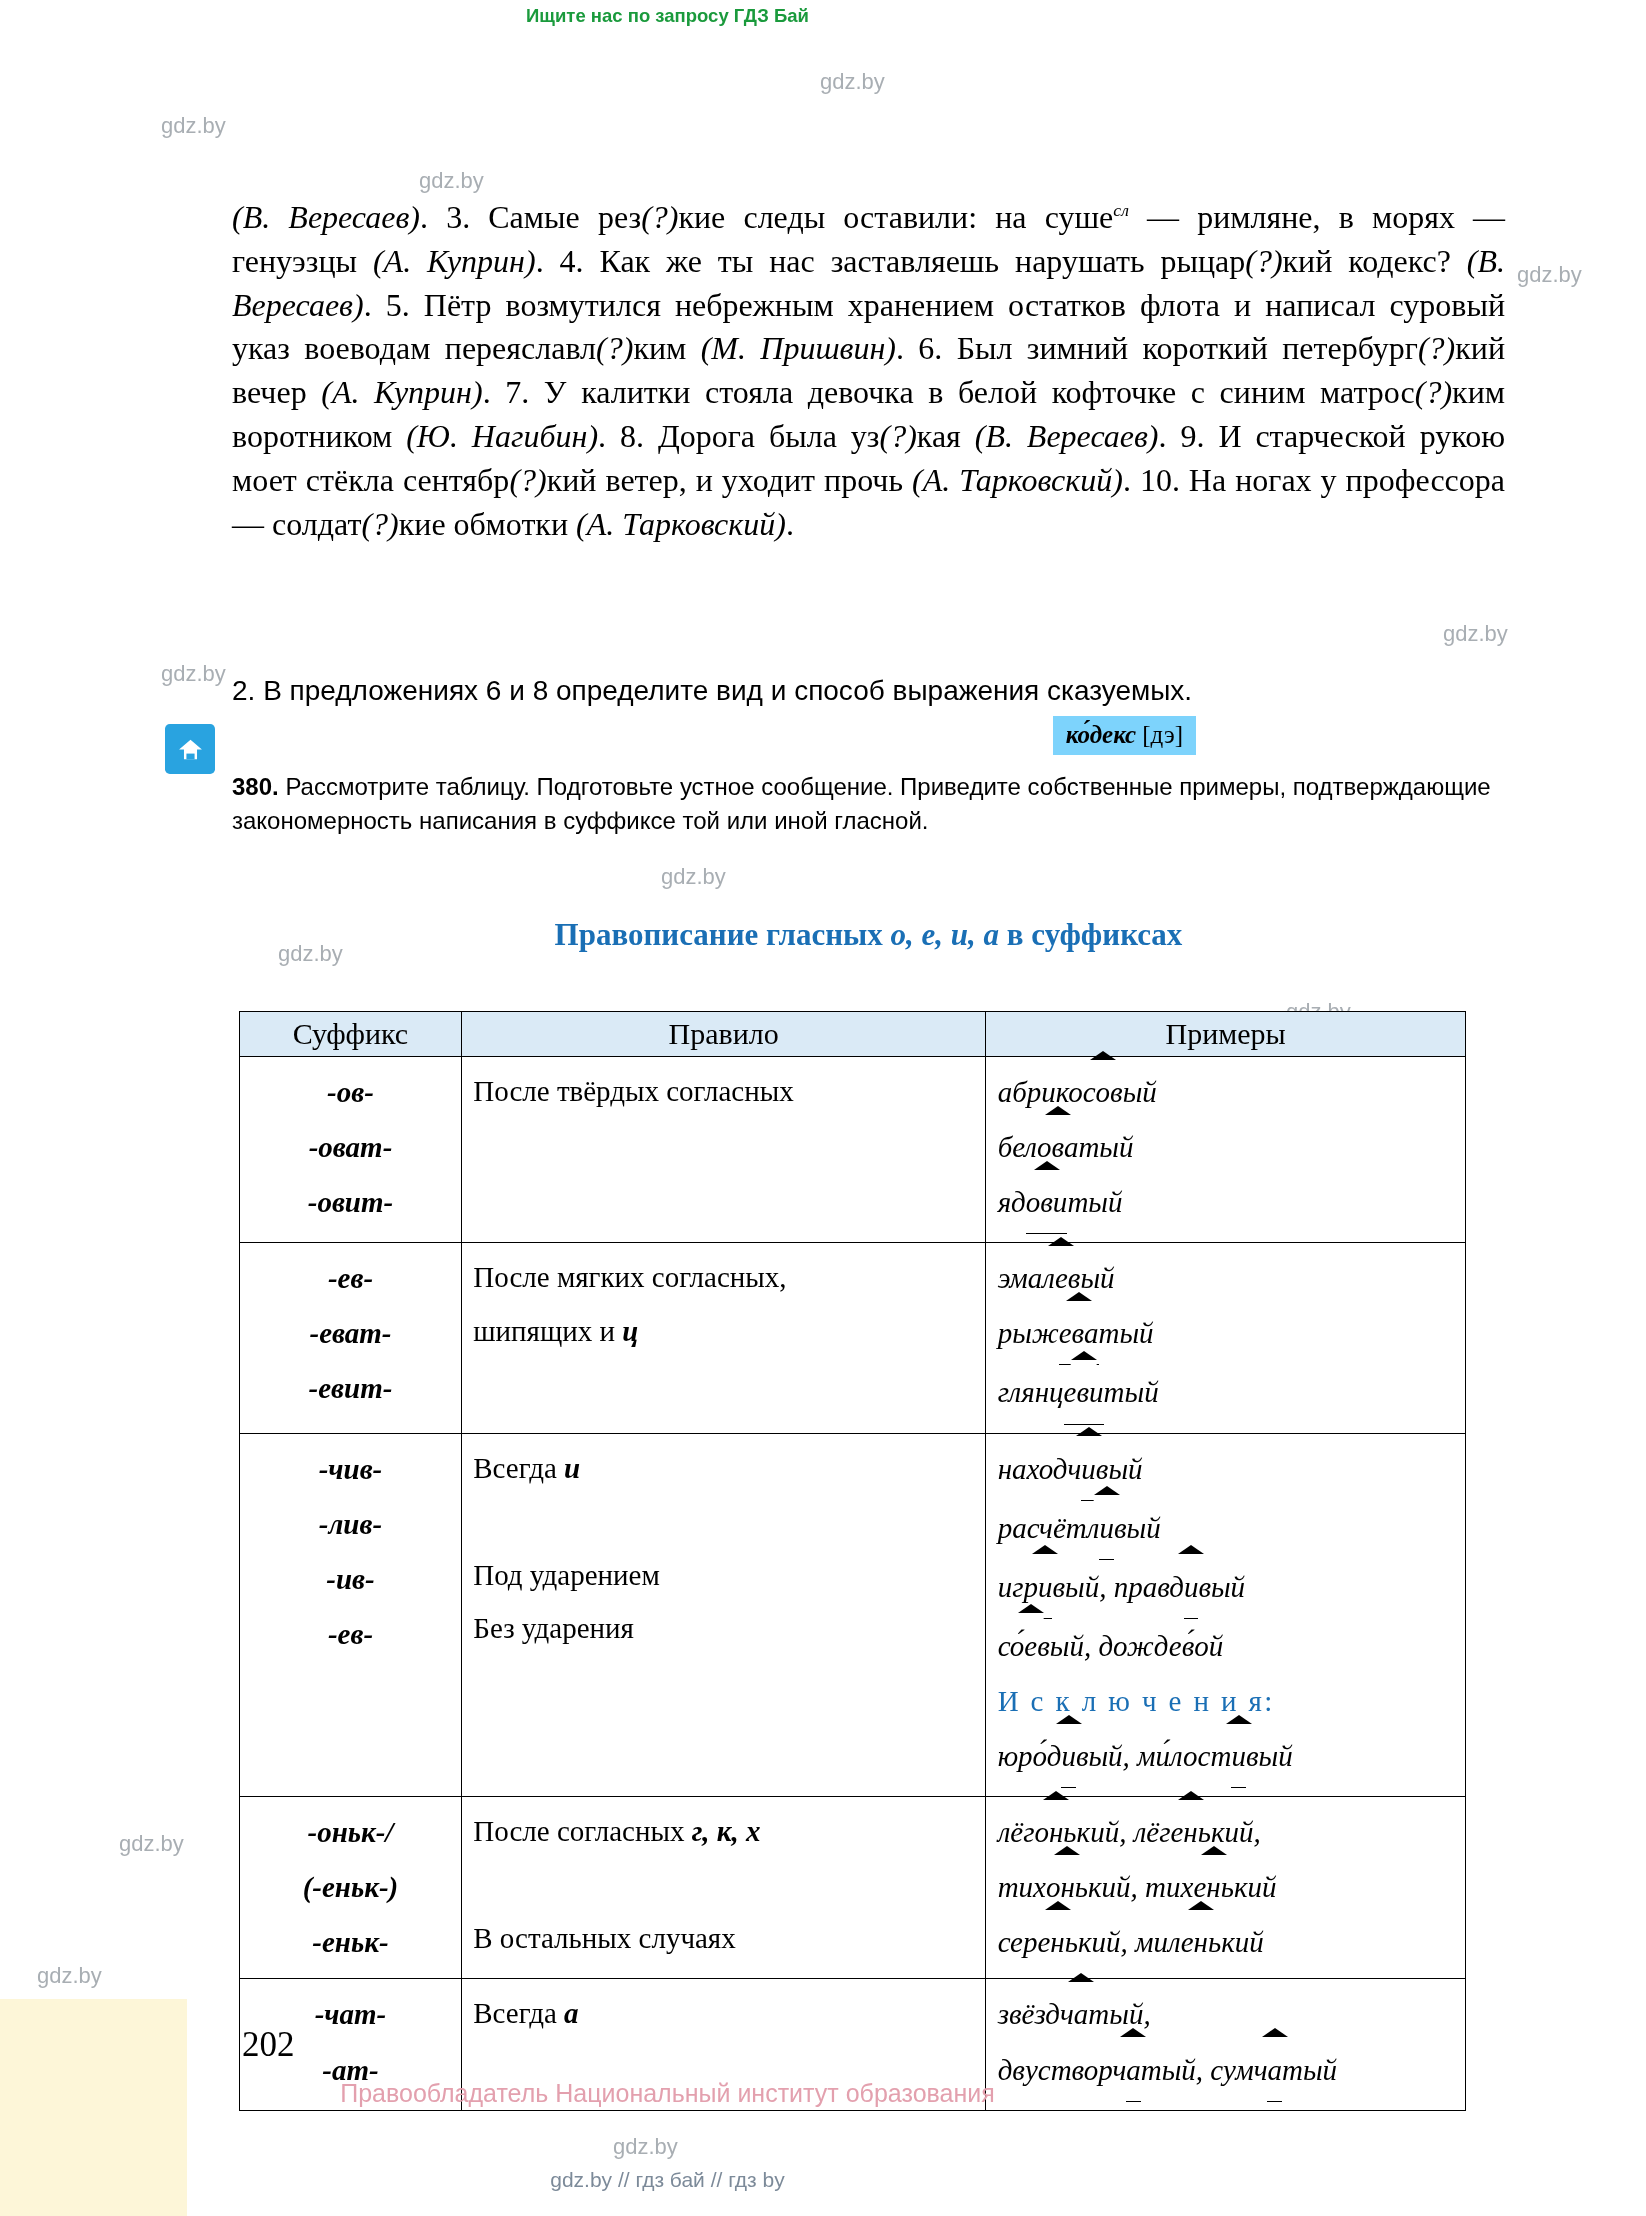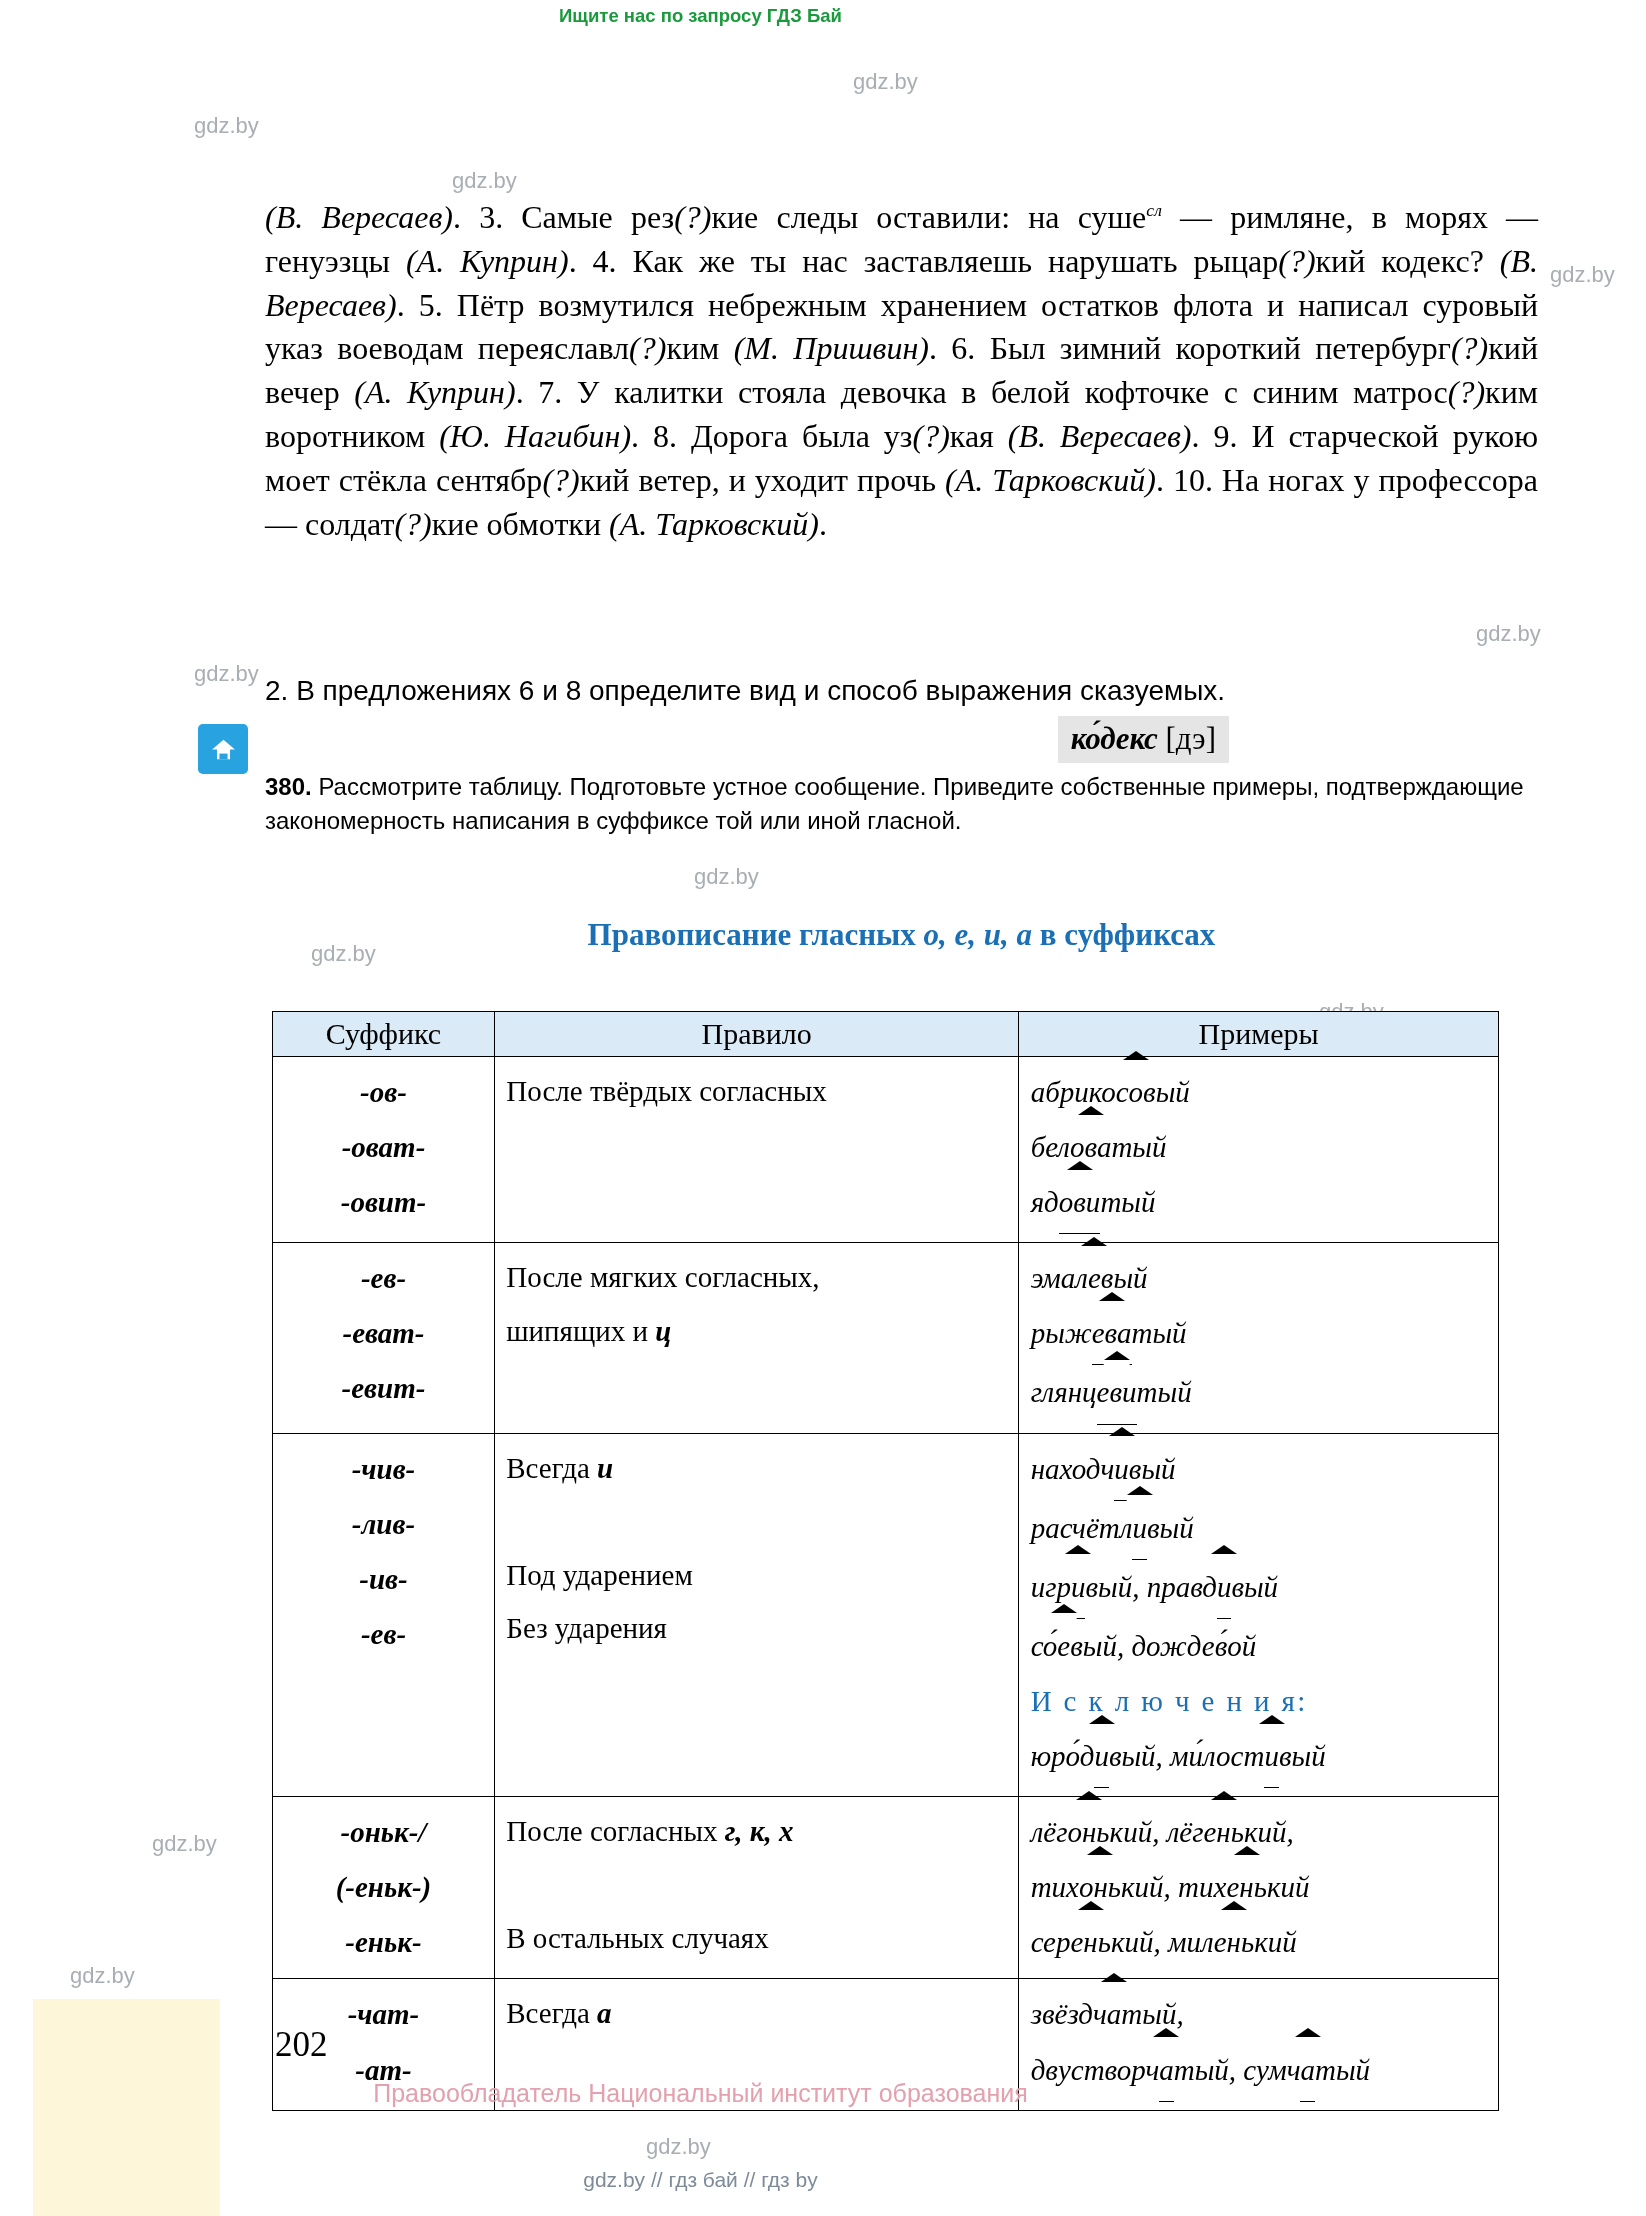--- a/index.html
+++ b/index.html
@@ -12,21 +12,20 @@
     height: 2216px;
     position: relative;
     font-family: "Liberation Serif", serif;
     overflow: hidden;
   }
   .page {
     position: absolute;
     left: 0; top: 0;
     width: 1335px;
     height: 2216px;
-    margin-left: 33px;
   }
 
   
   .top-banner {
     position: absolute;
     top: 4.8px;
     left: 0;
     width: 100%;
     text-align: center;
     font-family: "Liberation Sans", sans-serif;
@@ -72,23 +71,23 @@
     font-family: "Liberation Sans", sans-serif;
     font-size: 28px;
     color: #000;
   }
 
   
   .wordbox {
     position: absolute;
     right: 139px;
     top: 716px;
-    background: #e5e5e5;
+    background: #7dd3fc;
     padding: 4.8px 13px 6.4px 13px;
-    font-size: 31px;
+    font-size: 25px;
     color: #000;
     white-space: nowrap;
   }
   .wordbox b { font-style: italic; font-weight: bold; }
 
   
   .home-icon {
     position: absolute;
     left: 165px;
     top: 724px;

